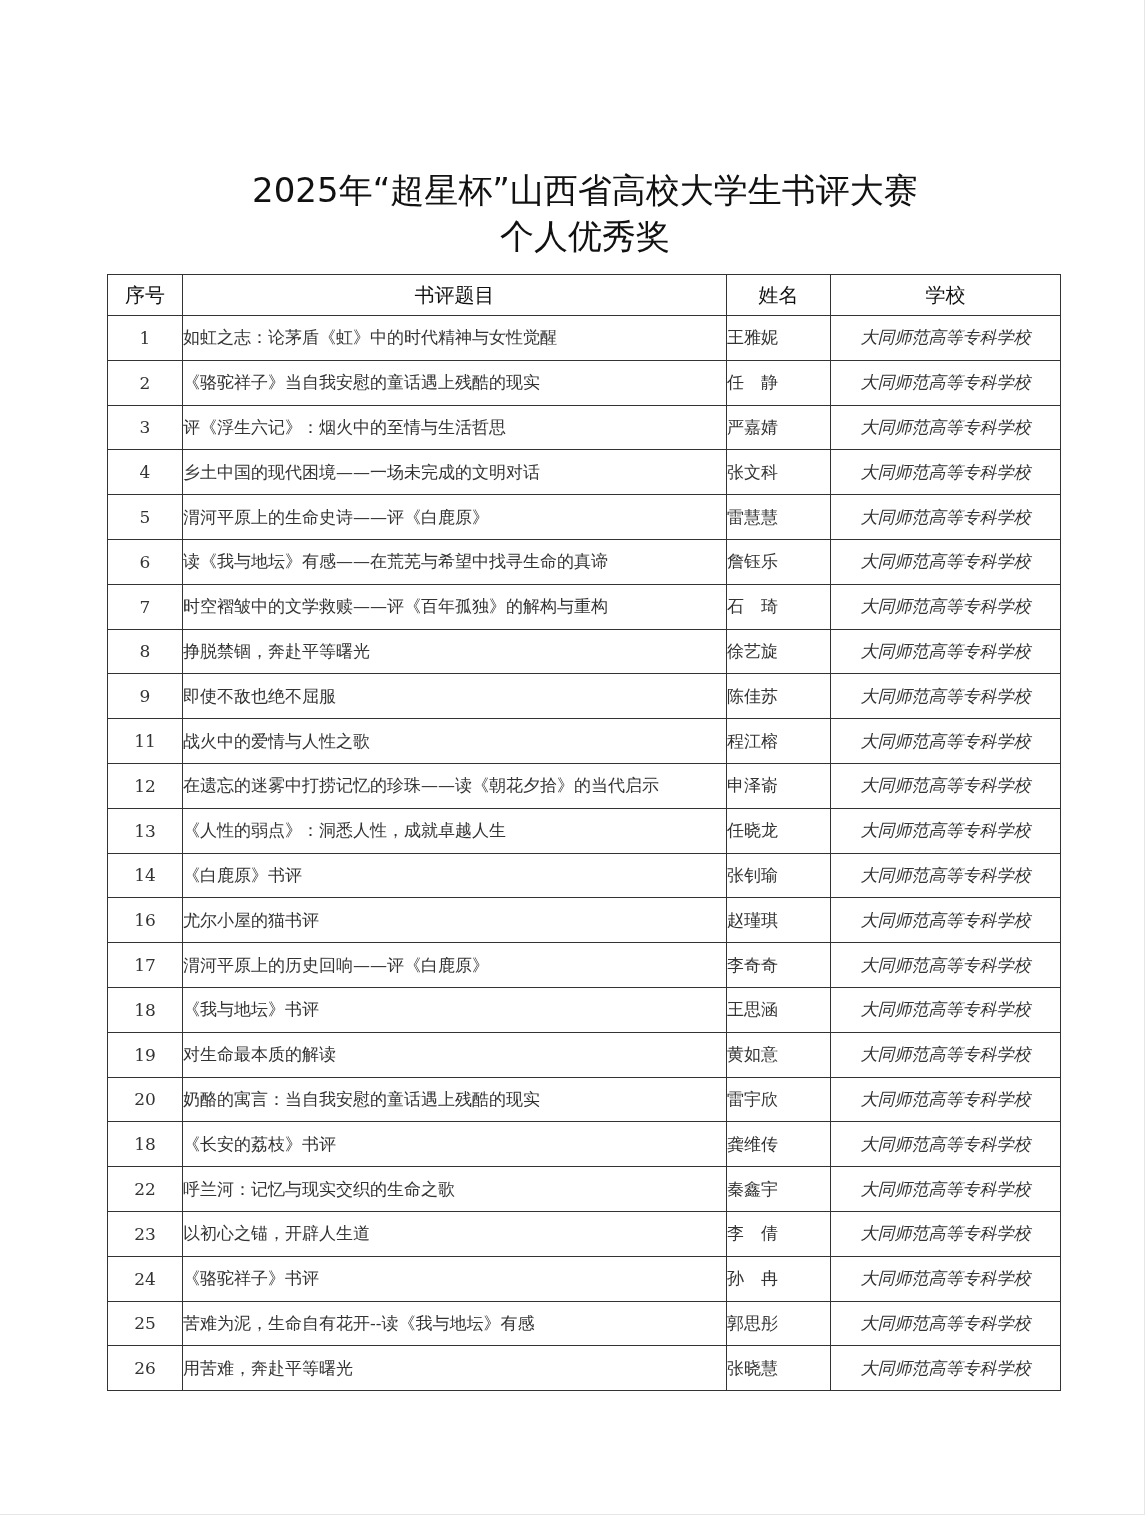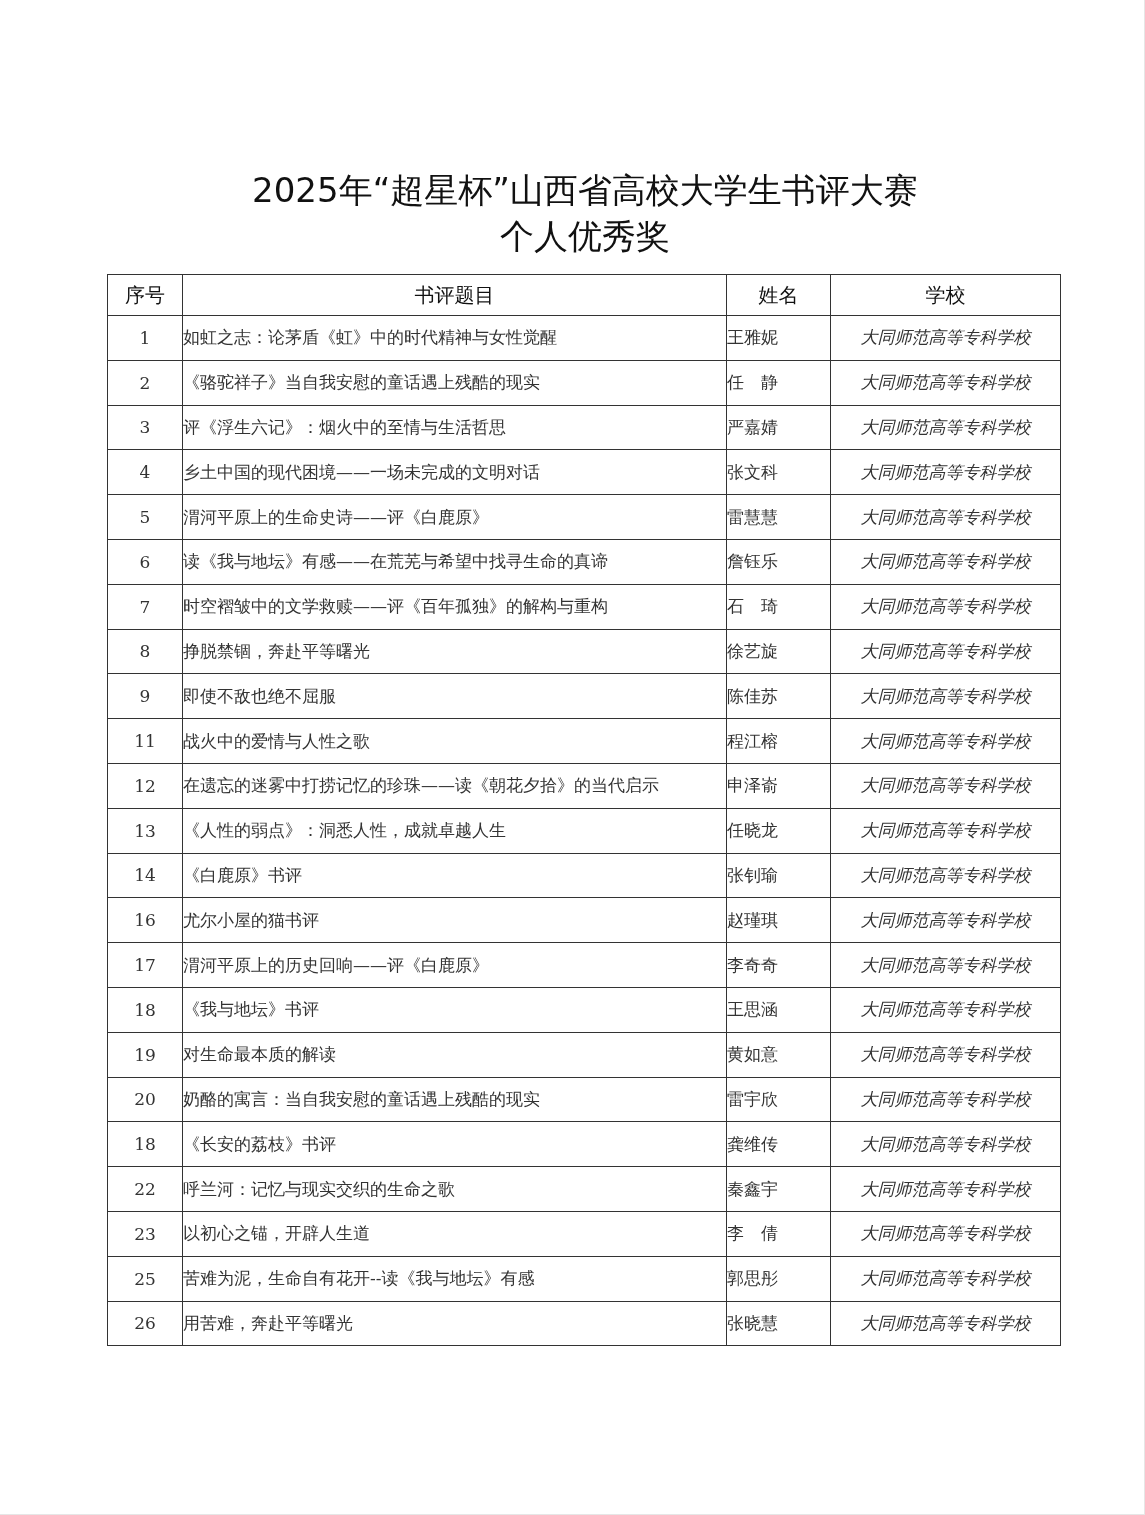--- a/index.html
+++ b/index.html
@@ -216,20 +216,26 @@
         <td class="c-name">秦鑫宇</td>
         <td class="c-school">大同师范高等专科学校</td>
       </tr>
       <tr>
         <td class="c-no">23</td>
         <td class="c-title">以初心之锚，开辟人生道</td>
         <td class="c-name">李　倩</td>
         <td class="c-school">大同师范高等专科学校</td>
       </tr>
       <tr>
+        <td class="c-no">24</td>
+        <td class="c-title">《骆驼祥子》书评</td>
+        <td class="c-name">孙　冉</td>
+        <td class="c-school">大同师范高等专科学校</td>
+      </tr>
+      <tr>
         <td class="c-no">25</td>
         <td class="c-title">苦难为泥，生命自有花开--读《我与地坛》有感</td>
         <td class="c-name">郭思彤</td>
         <td class="c-school">大同师范高等专科学校</td>
       </tr>
       <tr>
         <td class="c-no">26</td>
         <td class="c-title">用苦难，奔赴平等曙光</td>
         <td class="c-name">张晓慧</td>
         <td class="c-school">大同师范高等专科学校</td>

